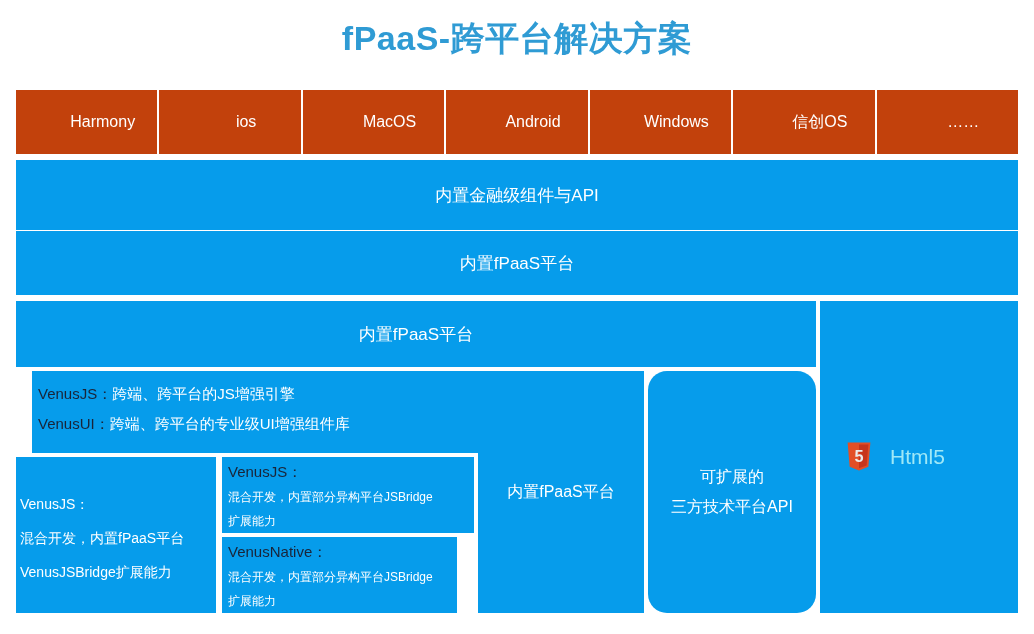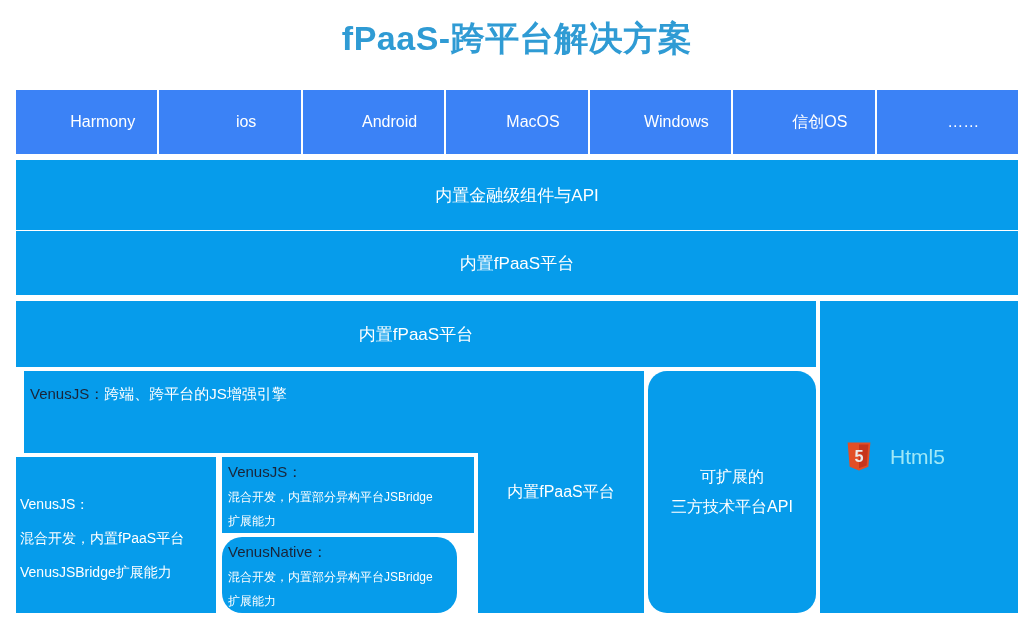--- a/index.html
+++ b/index.html
@@ -54,21 +54,21 @@
     position: absolute;
     left: 16px;
     top: 90px;
     width: 1002px;
     height: 64px;
     display: flex;
     gap: 2px;
   }
   .os-cell {
     flex: 1 1 0;
-    background: #3b82f6;
+    background: #c2410c;
     color: #ffffff;
     font-size: 16px;
     display: flex;
     align-items: center;
     justify-content: center;
     white-space: nowrap;
     padding-left: 32px;
   }
 
   
@@ -76,21 +76,21 @@
     left: 16px;
     width: 1002px;
     font-size: 17px;
   }
   #band-core      { top: 160px; height: 70px; }
   #band-extend    { top: 231px; height: 64px; }
   #band-thirdparty{ top: 301px; height: 66px; left: 16px; width: 800px; }
 
   
   #venus-desc {
-    left: 24px;
+    left: 32px;
     top: 371px;
     width: 458px;
     height: 82px;
     padding: 8px 4px 0 6px;
   }
   .desc-line {
     font-size: 15px;
     color: #ffffff;
     line-height: 30px;
     white-space: nowrap;
@@ -122,21 +122,20 @@
     width: 252px;
     height: 76px;
     padding: 2px 4px 0 6px;
   }
   #venus-native-box {
     left: 222px;
     top: 537px;
     width: 235px;
     height: 76px;
     padding: 2px 4px 4px 6px;
-    border-radius: 20px;
   }
   .sub-title {
     font-size: 15px;
     color: #1a2438;
     line-height: 26px;
     white-space: nowrap;
   }
   .sub-body {
     font-size: 12px;
     color: #ffffff;
@@ -188,36 +187,39 @@
 </head>
 <body>
 
 <div class="page">
 
   <div class="title">fPaaS-跨平台解决方案</div>
 
   <div class="os-row">
     <div class="os-cell">Harmony</div>
     <div class="os-cell">ios</div>
+    <div class="os-cell">MacOS</div>
     <div class="os-cell">Android</div>
-    <div class="os-cell">MacOS</div>
     <div class="os-cell">Windows</div>
     <div class="os-cell">信创OS</div>
     <div class="os-cell">……</div>
   </div>
 
   <div class="blue band center-text" id="band-core">内置金融级组件与API</div>
 
   <div class="blue band center-text" id="band-extend">内置fPaaS平台</div>
 
   <div class="blue band center-text" id="band-thirdparty">内置fPaaS平台</div>
 
   <div class="blue" id="venus-desc">
     <div class="desc-line">
       <span class="lbl-dark">VenusJS：</span><span>跨端、跨平台的JS增强引擎</span>
+    </div>
+    <div class="desc-line">
+      <span class="lbl-dark">VenusUI：</span><span>跨端、跨平台的专业级UI增强组件库</span>
     </div>
   </div>
 
   <div class="blue" id="venus-hybrid">
     <div class="hy-line lbl-dark">VenusJS：</div>
     <div class="hy-line">混合开发，内置fPaaS平台</div>
     <div class="hy-line">VenusJSBridge扩展能力</div>
   </div>
 
   <div class="blue" id="venus-js-box">

